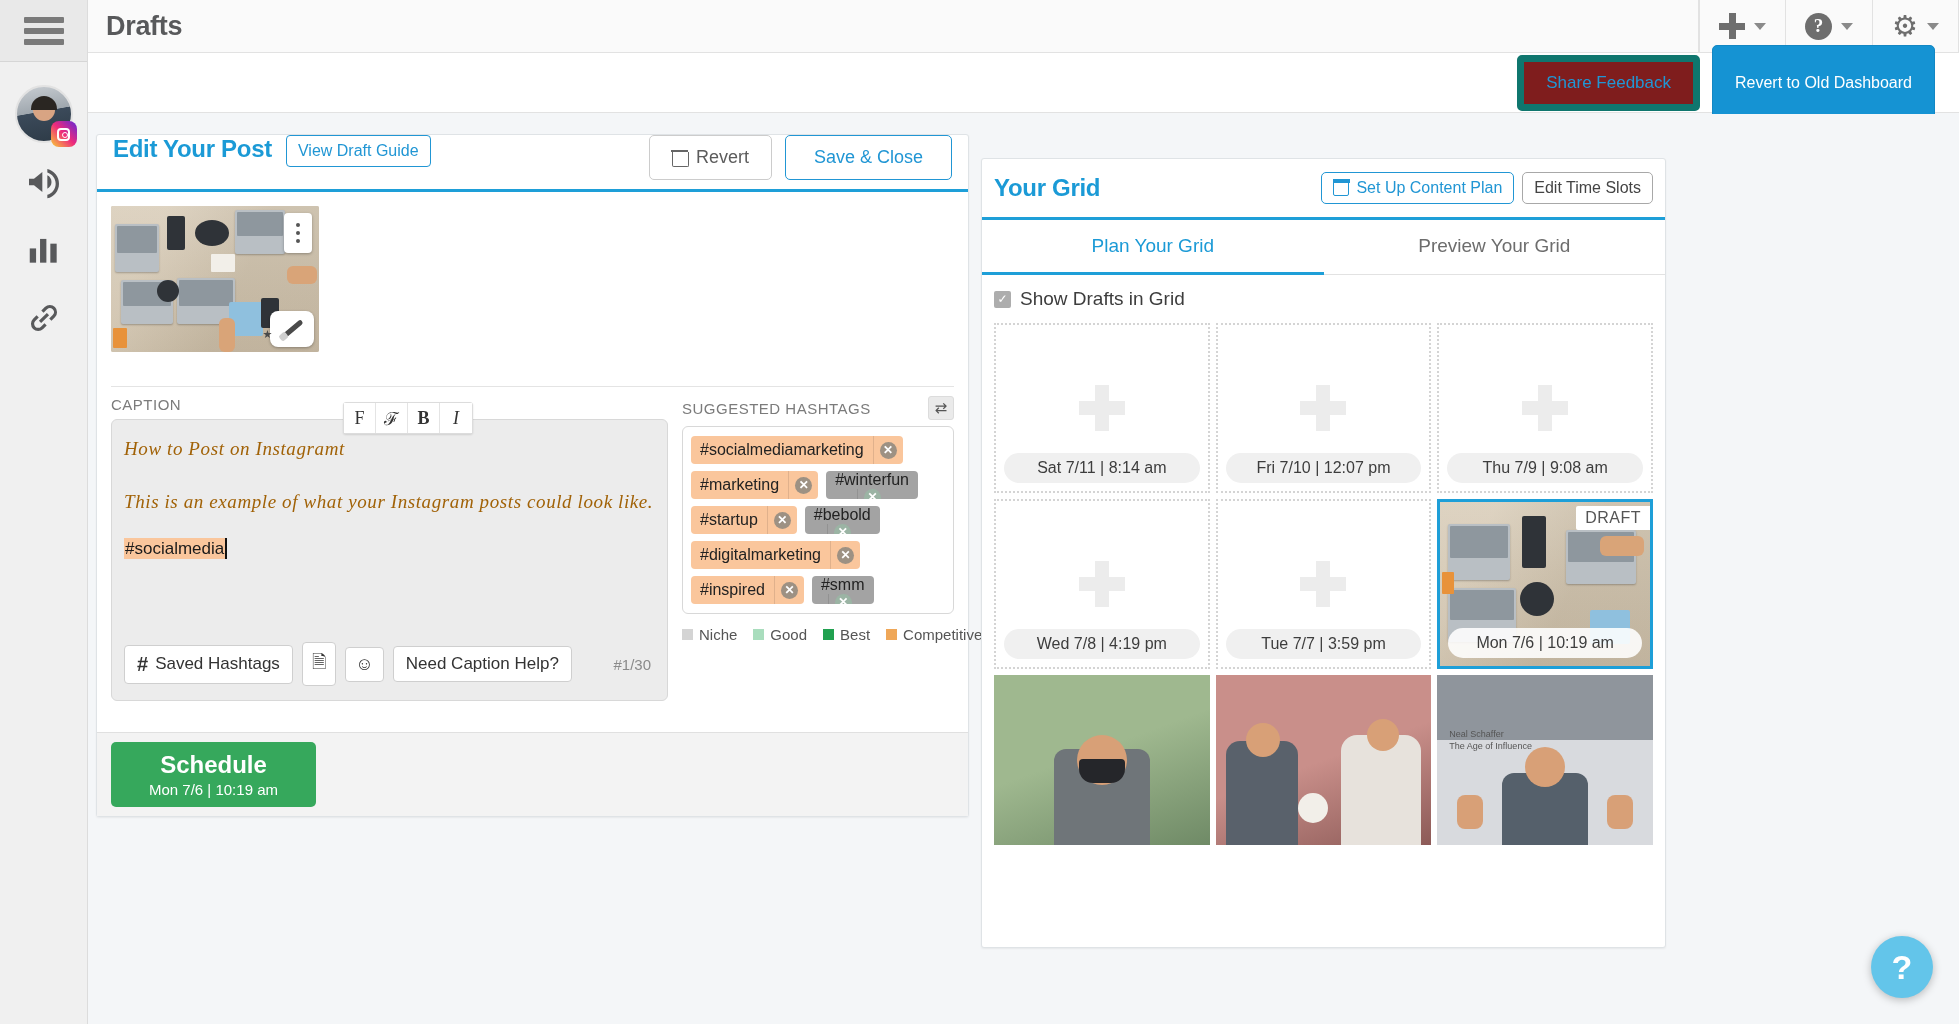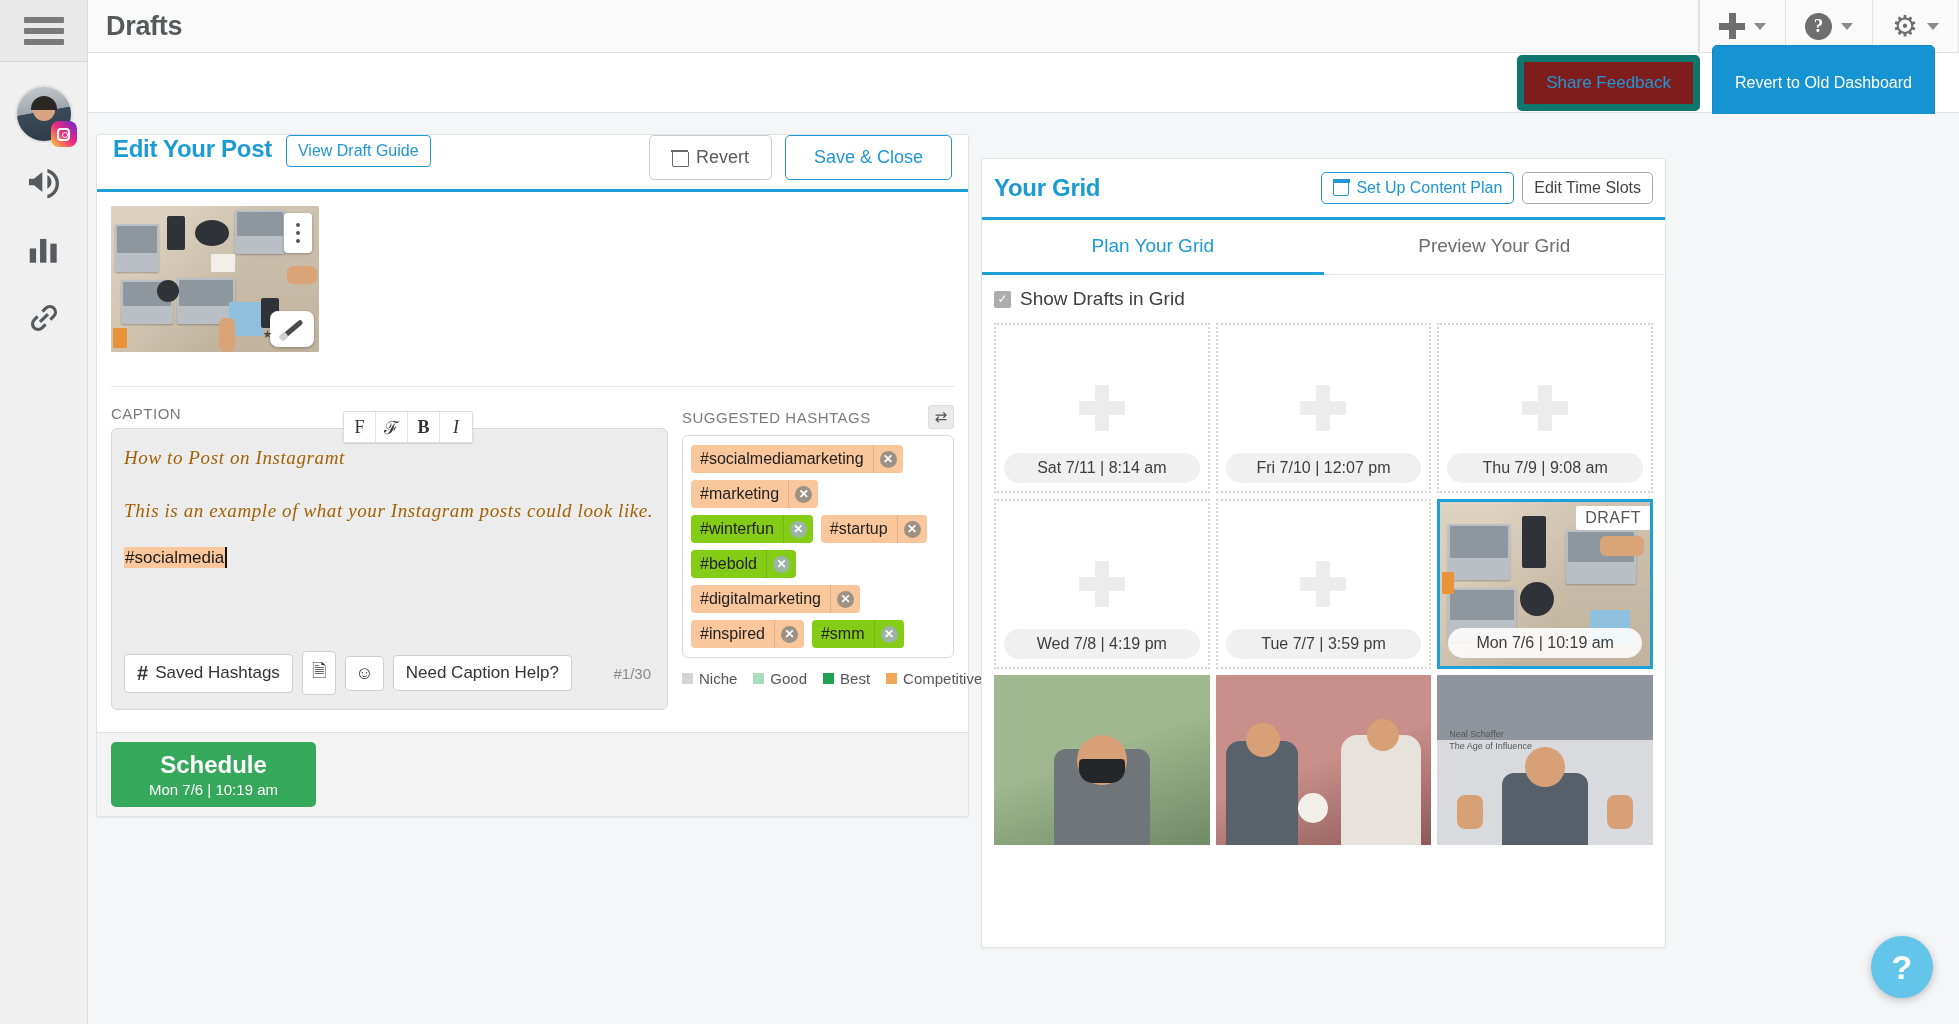--- a/index.html
+++ b/index.html
@@ -183,21 +183,21 @@
     background:#fff; border-radius:8px; box-shadow:0 1px 3px rgba(0,0,0,.3);
     display:flex; align-items:center; justify-content:center;
   }
   .wand {
     width:26px; height:5px; background:#4a4a4a; border-radius:3px;
     transform:rotate(-40deg); position:relative;
   }
   .wand::before{content:"";position:absolute;left:-2px;top:-1px;width:8px;height:7px;background:#cfcfcf;border-radius:2px;transform:rotate(0deg);}
   .wand::after{content:"★";position:absolute;left:-14px;top:-16px;font-size:11px;color:#4a4a4a;transform:rotate(40deg);}
 
-  #caption-area { margin-top:34px; border-top:1px solid #e4e4e4; padding-top:18px; display:flex; gap:0; }
+  #caption-area { margin-top:34px; border-top:1px solid #e4e4e4; padding-top:9px; display:flex; gap:0; }
   #caption-col { width:560px; position:relative; }
   #caption-label { font-size:15px; color:#7b7b7b; letter-spacing:.5px; }
   #format-bar {
     position:absolute; left:232px; top:6px; display:flex;
     background:#fff; border:1px solid #dcdcdc; border-radius:3px;
     box-shadow:0 1px 2px rgba(0,0,0,.12); z-index:5;
   }
   #format-bar button {
     width:32px;height:30px;background:#fff;border:none;border-right:1px solid #e4e4e4;
     font-size:18px; color:#333; cursor:pointer; font-family:"Liberation Serif", serif;
@@ -251,21 +251,21 @@
   .tag .t-label { padding:0 9px; }
   .tag .t-x {
     width:30px; height:28px; display:flex; align-items:center; justify-content:center;
     cursor:pointer; border-left:1px solid rgba(0,0,0,.10);
   }
   .tag .t-x span {
     width:17px;height:17px;border-radius:50%;background:#9d9183;color:#fff;
     font-size:12px; line-height:17px; text-align:center; font-weight:bold;
   }
   .tag.competitive { background:#fac69c; }
-  .tag.good { background:#84cc16; }
+  .tag.good { background:#a3a3a3;flex-direction:column; }
   .tag.good .t-x span { background:#9bb4a4; }
   #legend { display:flex; gap:16px; margin-top:12px; align-items:center; }
   .leg { display:flex; align-items:center; gap:6px; font-size:15px; color:#555; }
   .leg i { width:11px;height:11px;display:block; }
 
   #schedule-footer {
     height:84px; background:#f3f3f3; border-top:1px solid #e0e0e0;
     display:flex; align-items:center; padding-left:14px;
   }
   #schedule-btn {

